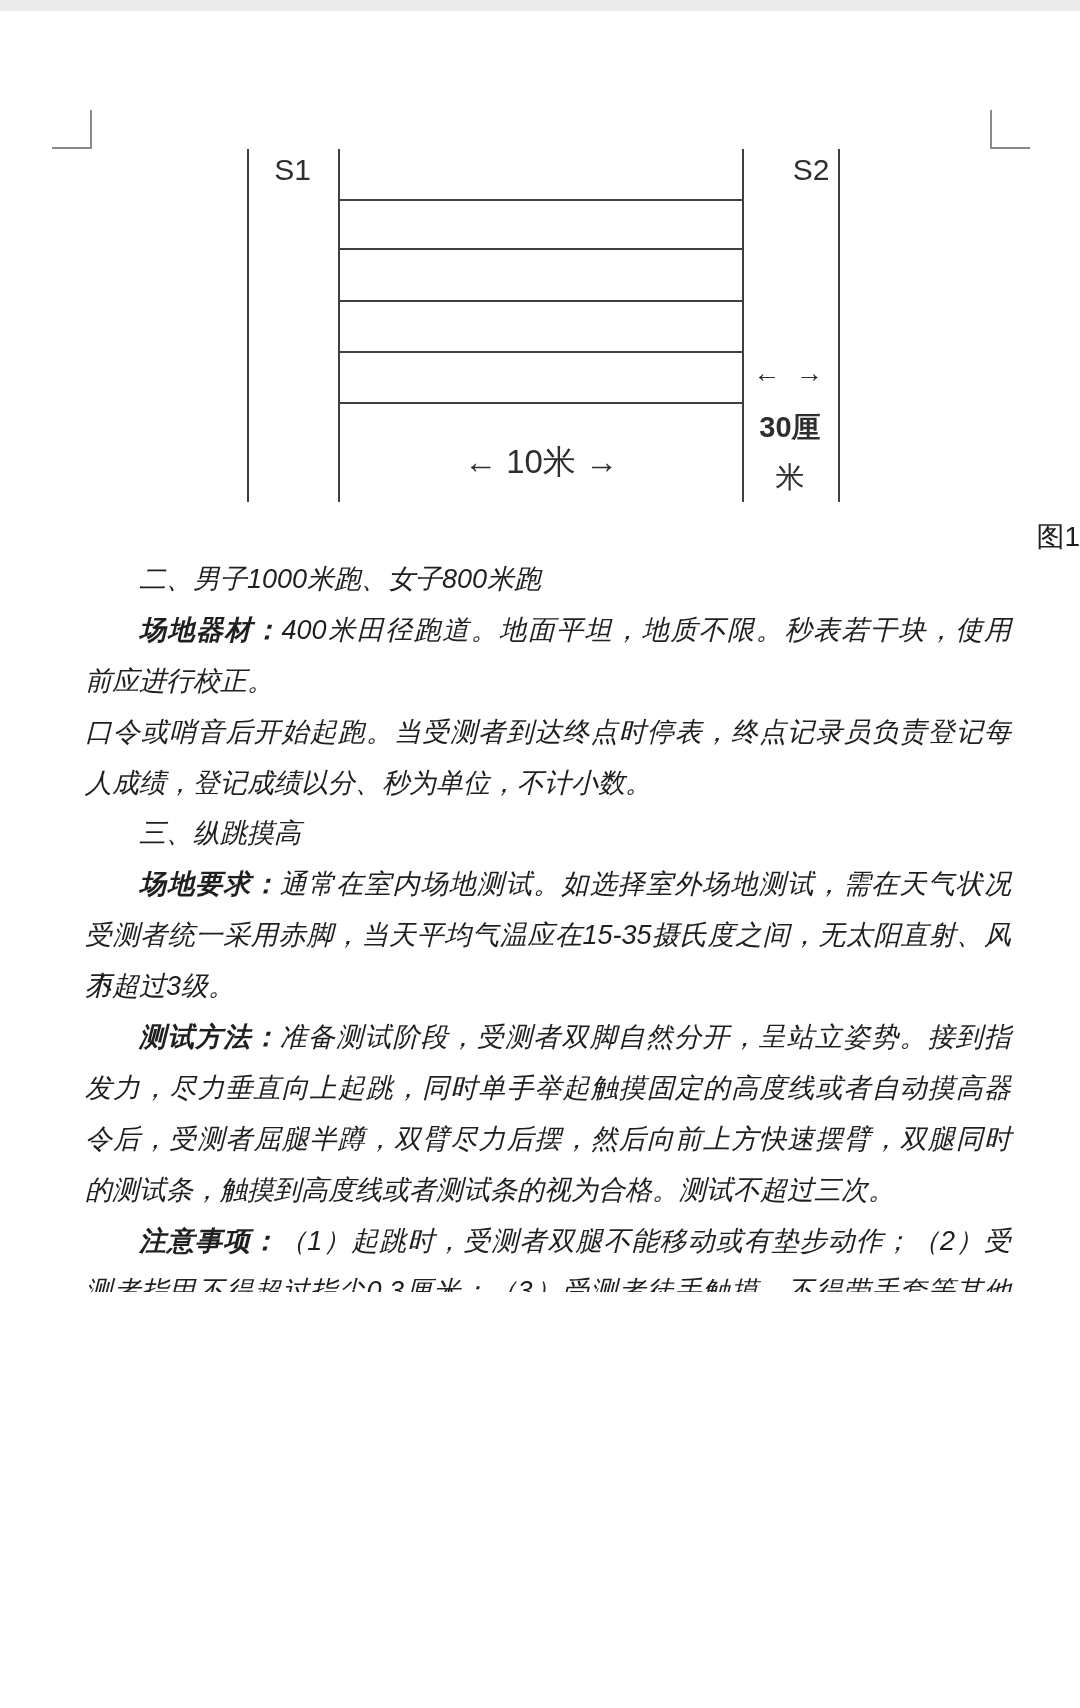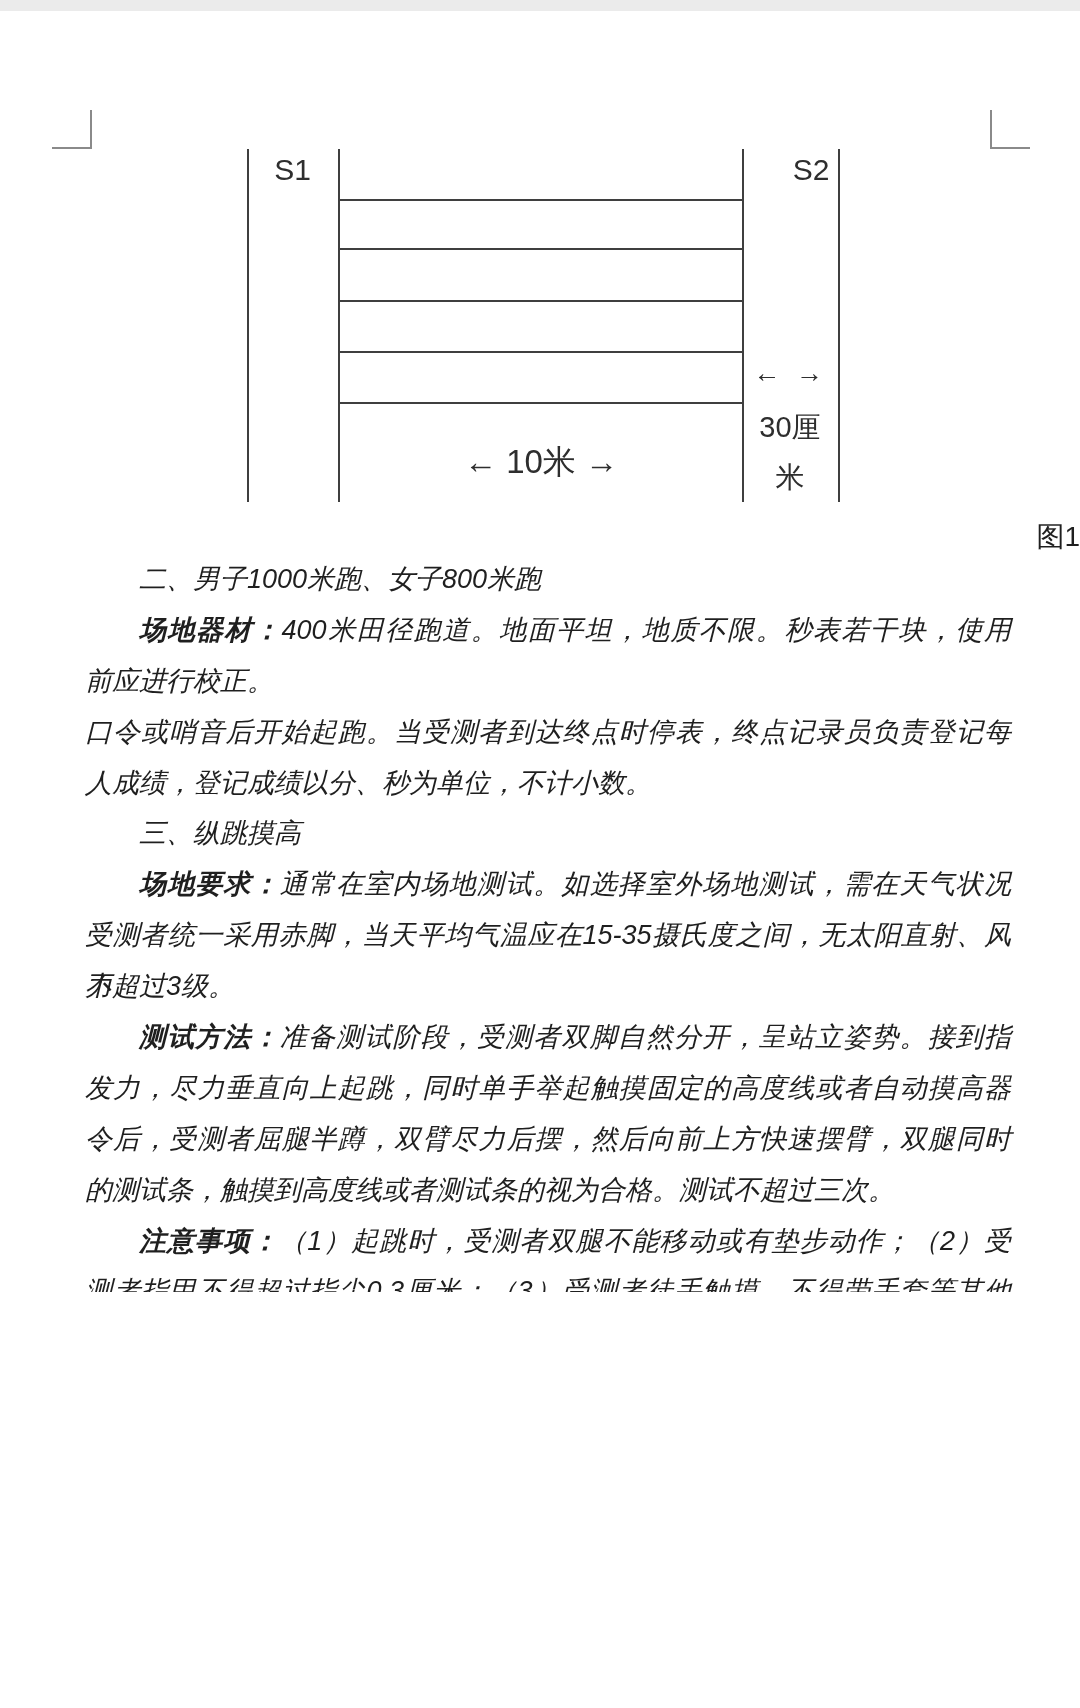--- a/index.html
+++ b/index.html
@@ -25,21 +25,21 @@
   .vline{width:2px;top:149px;height:353px;}
   .v-outer-left{left:247px;}
   .v-inner-left{left:338px;}
   .v-inner-right{left:742px;}
   .v-outer-right{left:838px;}
   .hline{left:338px;width:406px;height:2px;}
   .fig-label{position:absolute;color:#2e2e2e;white-space:nowrap;}
   .lbl-s1{left:247px;width:91px;top:153px;font-size:30px;text-align:center;}
   .lbl-s2{left:763px;width:96px;top:153px;font-size:30px;text-align:center;}
   .lbl-span-arrows{left:742px;width:96px;top:358px;font-size:27px;text-align:center;letter-spacing:4px;}
-  .lbl-30cm-top{left:742px;width:96px;top:408px;font-size:29px;text-align:center;}
+  .lbl-30cm-top{left:742px;width:96px;top:408px;font-size:29px;text-align:center;font-weight:bold;}
   .lbl-30cm-bot{left:742px;width:96px;top:458px;font-size:29px;text-align:center;}
   .lbl-10m{left:338px;width:406px;top:440px;font-size:33px;text-align:center;}
   .fig-caption{position:absolute;left:0;width:1080px;top:518px;font-size:28px;text-align:right;color:#1f1f1f;}
 
   
   .text-block{position:absolute;left:85px;top:554px;width:926px;font-style:italic;}
   .tline{height:50.9px;line-height:50.9px;font-size:27px;white-space:nowrap;color:#1f1f1f;}
   .tline.fill{white-space:normal;text-align:justify;text-align-last:justify;}
   .tline.ind{text-indent:54px;}
   .bold{font-weight:700;}

